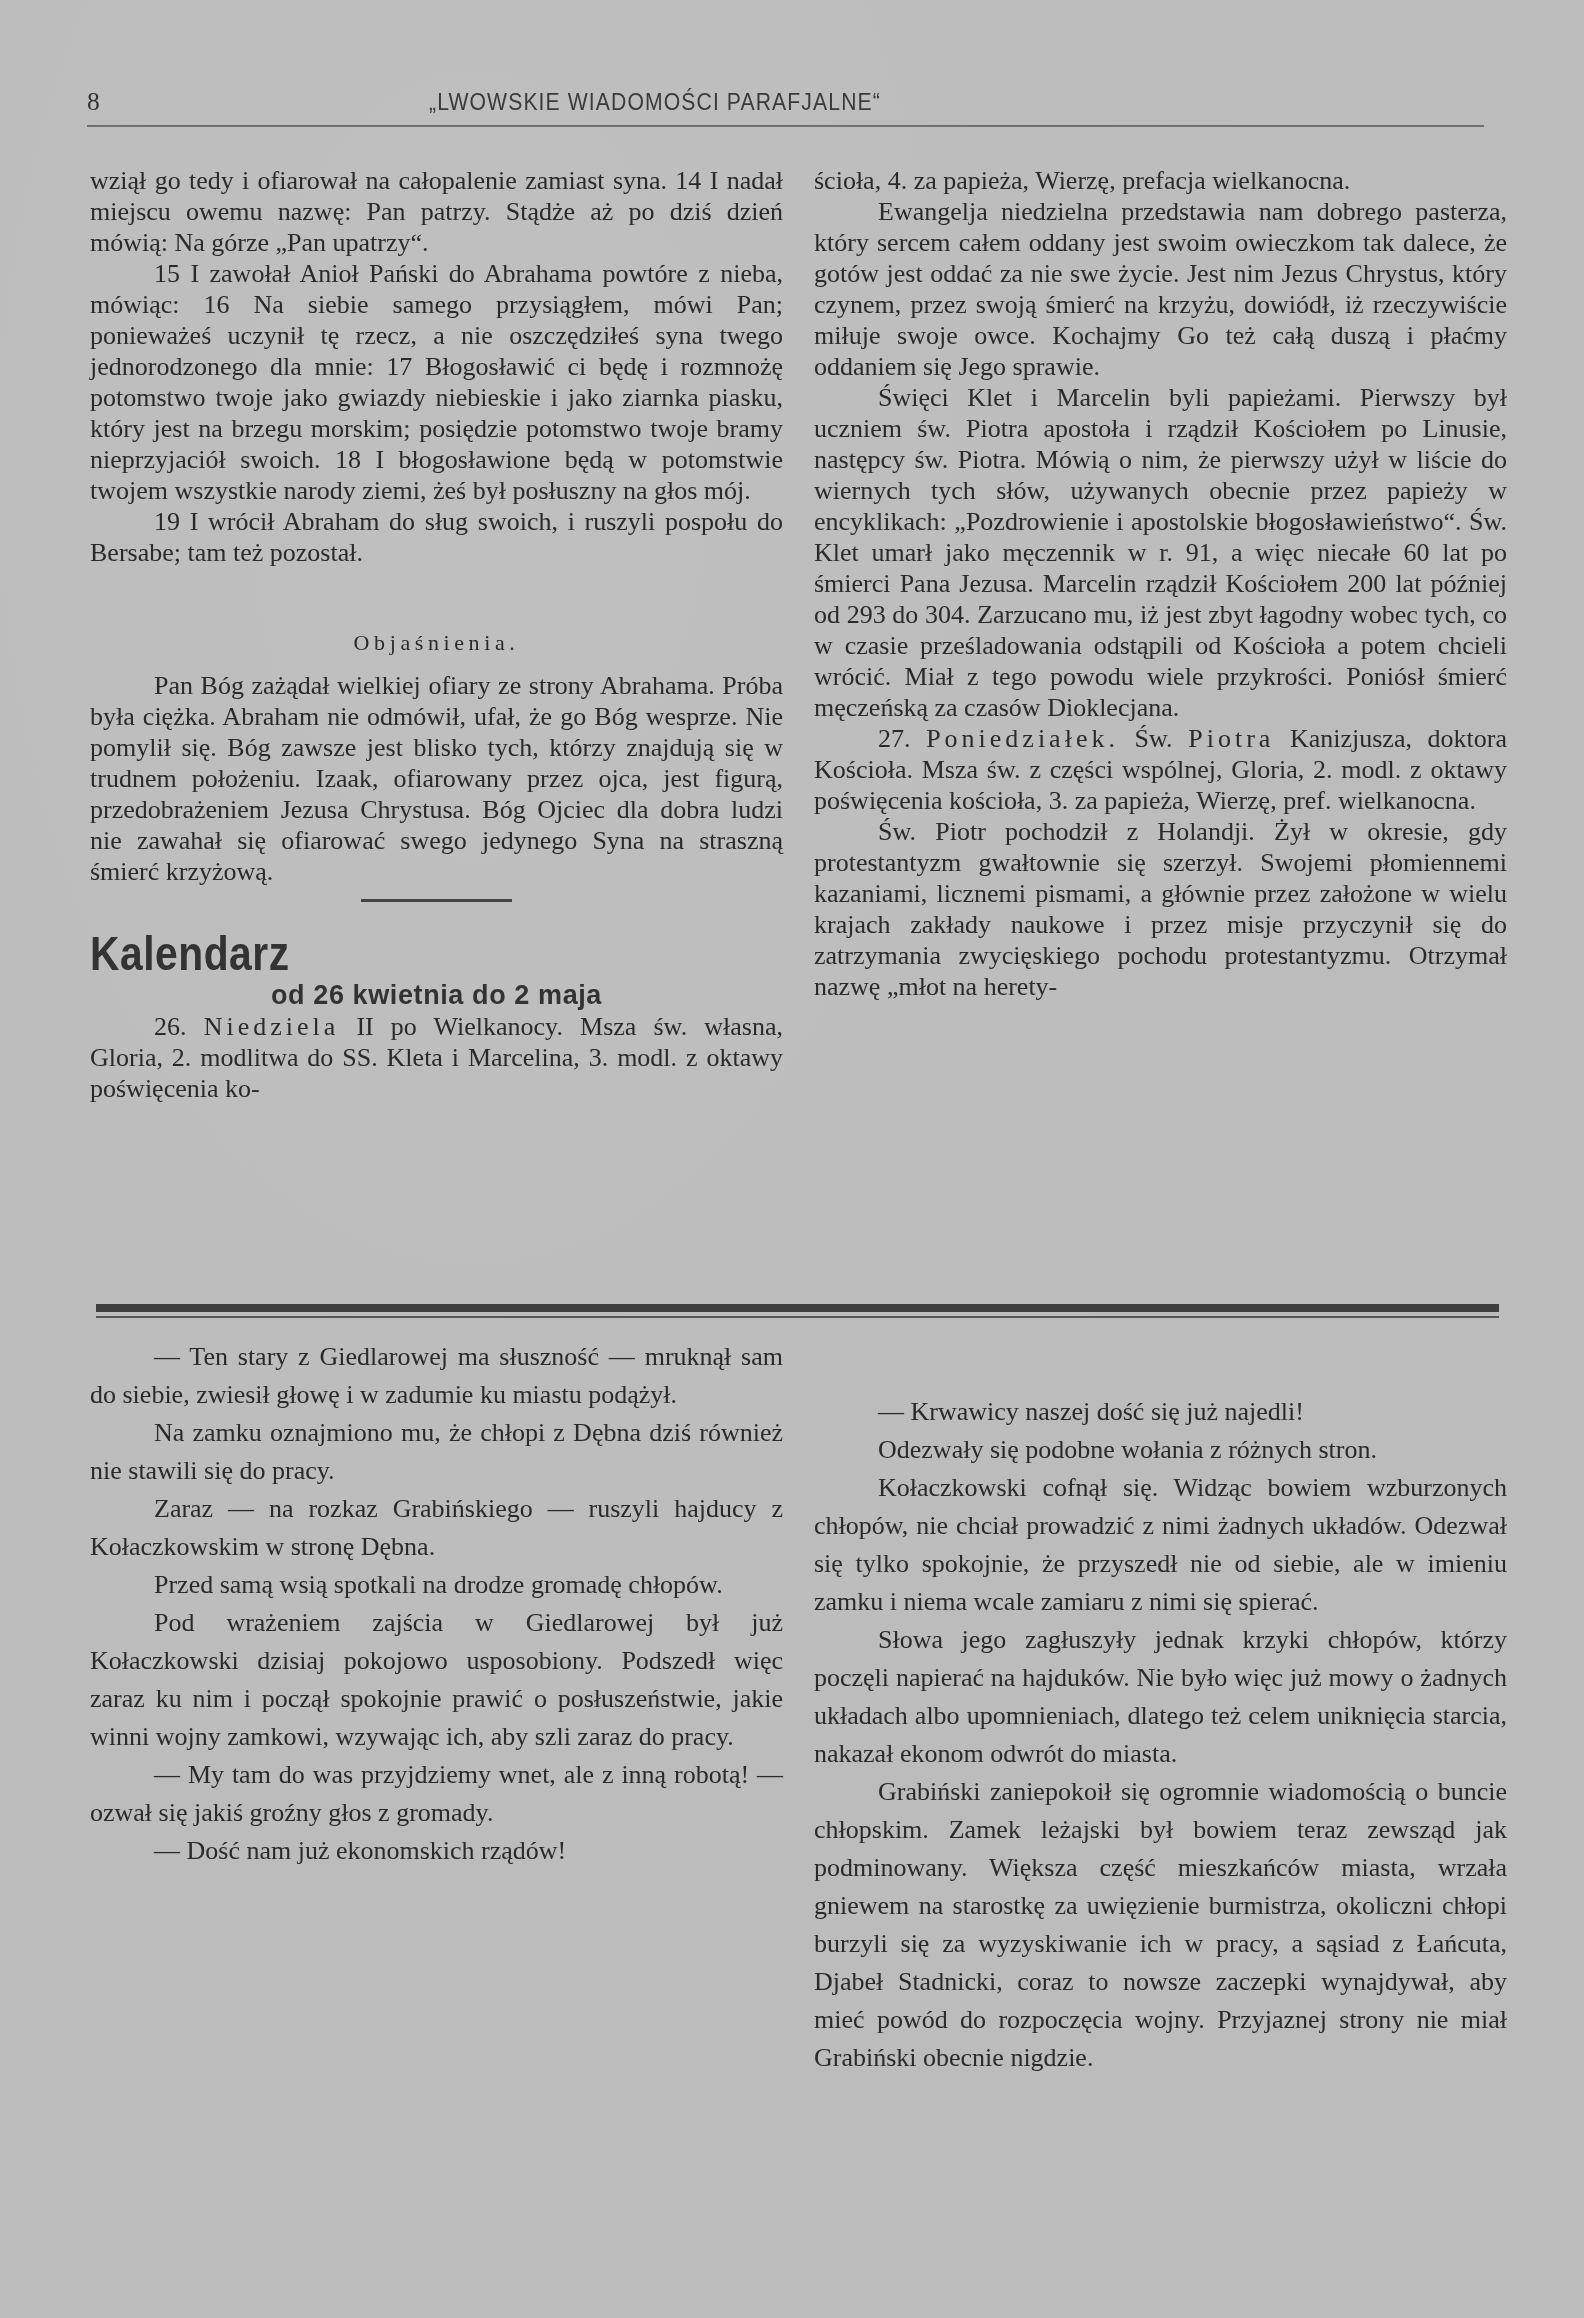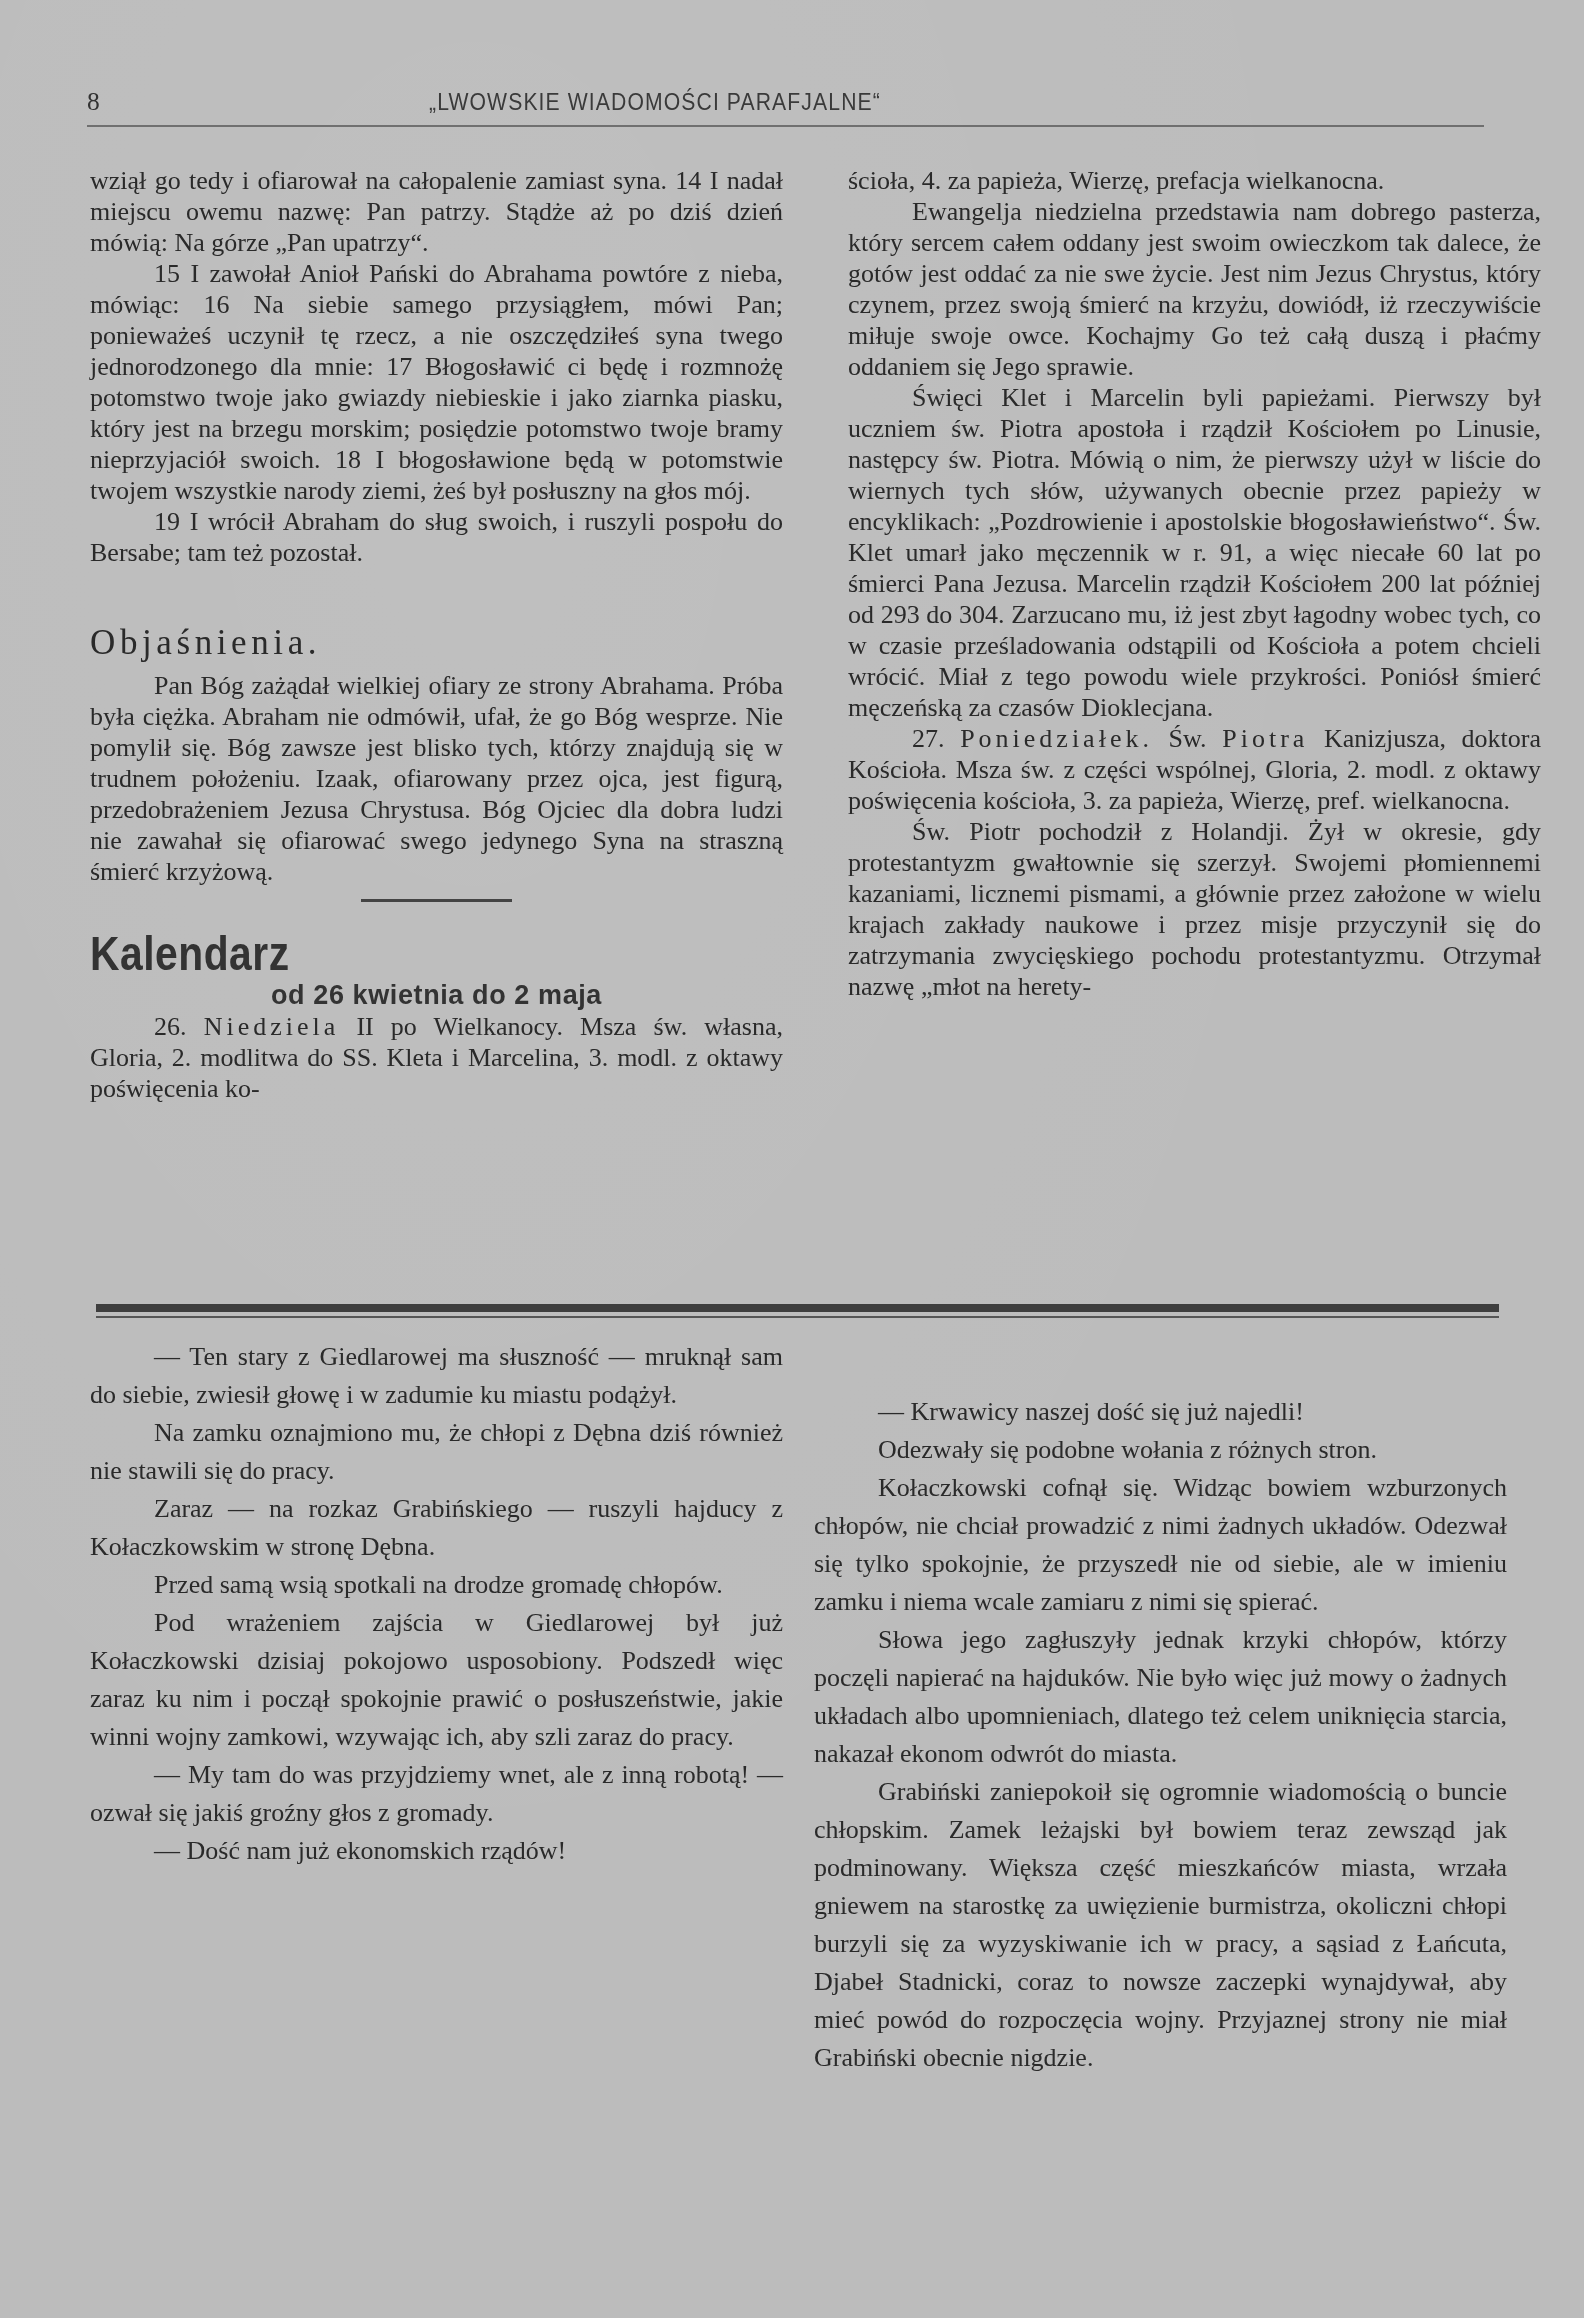--- a/index.html
+++ b/index.html
@@ -35,28 +35,28 @@
     background: #555; opacity: 0.75;
   }
   .col {
     position: absolute; width: 693px;
     font-size: 26px; line-height: 31px;
     text-align: justify;
   }
   .col p { margin: 0; text-indent: 0; }
   .col p.ind { text-indent: 64px; }
   .col-tl { left: 90px; top: 165px; }
-  .col-tr { left: 814px; top: 165px; margin-left: 34px; }
+  .col-tr { left: 814px; top: 165px; }
   .col-bl { left: 90px; top: 1338px; line-height: 38px; }
   .col-br { left: 814px; top: 1393px; line-height: 38px; }
   .col-bl p.ind, .col-br p.ind { text-indent: 64px; }
   .spaced { letter-spacing: 4px; }
   .section-heading {
-    letter-spacing: 4.6px; margin: 23px 0 11.6px 0 !important;
-    font-size: 35px;
+    text-align: center; letter-spacing: 4.6px; margin: 23px 0 11.6px 0 !important;
+    font-size: 22px;
   }
   .noise {
     height: 36px; margin: 0;
   }
   .short-rule {
     width: 151px; height: 2.9px; background: #444; margin: 12.8px auto 25.5px auto;
   }
   .kalendarz-title {
     font-family: "Liberation Sans", "DejaVu Sans", sans-serif;
     font-weight: bold; font-size: 48px; line-height: 52px;

